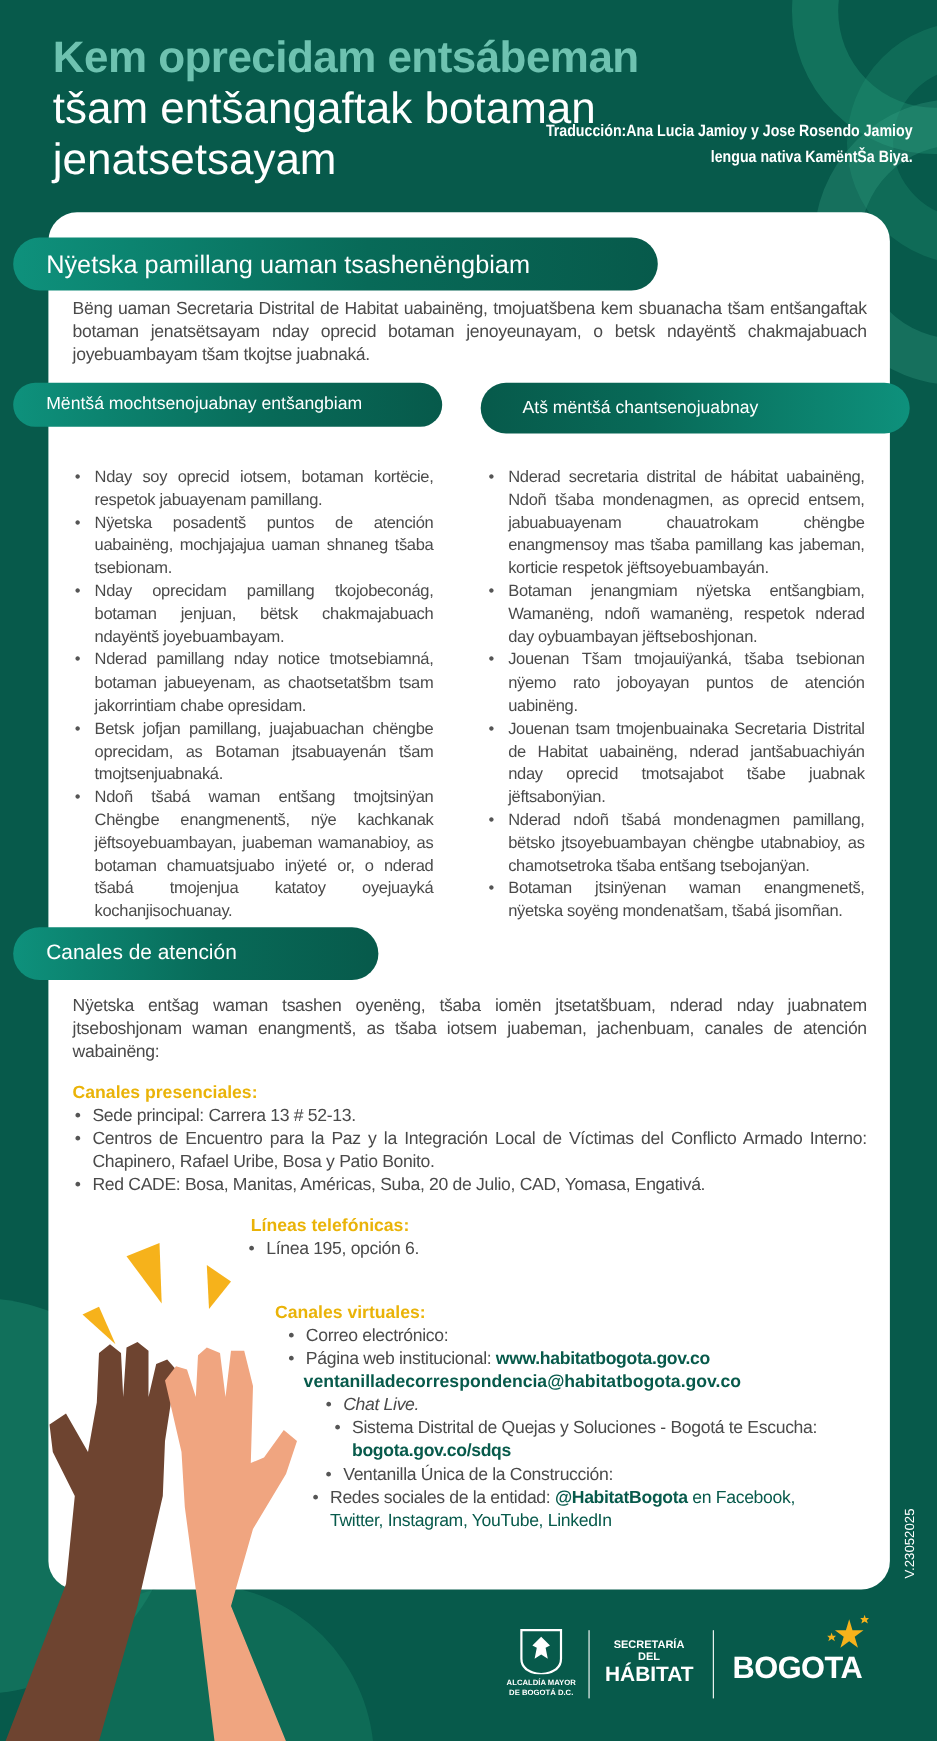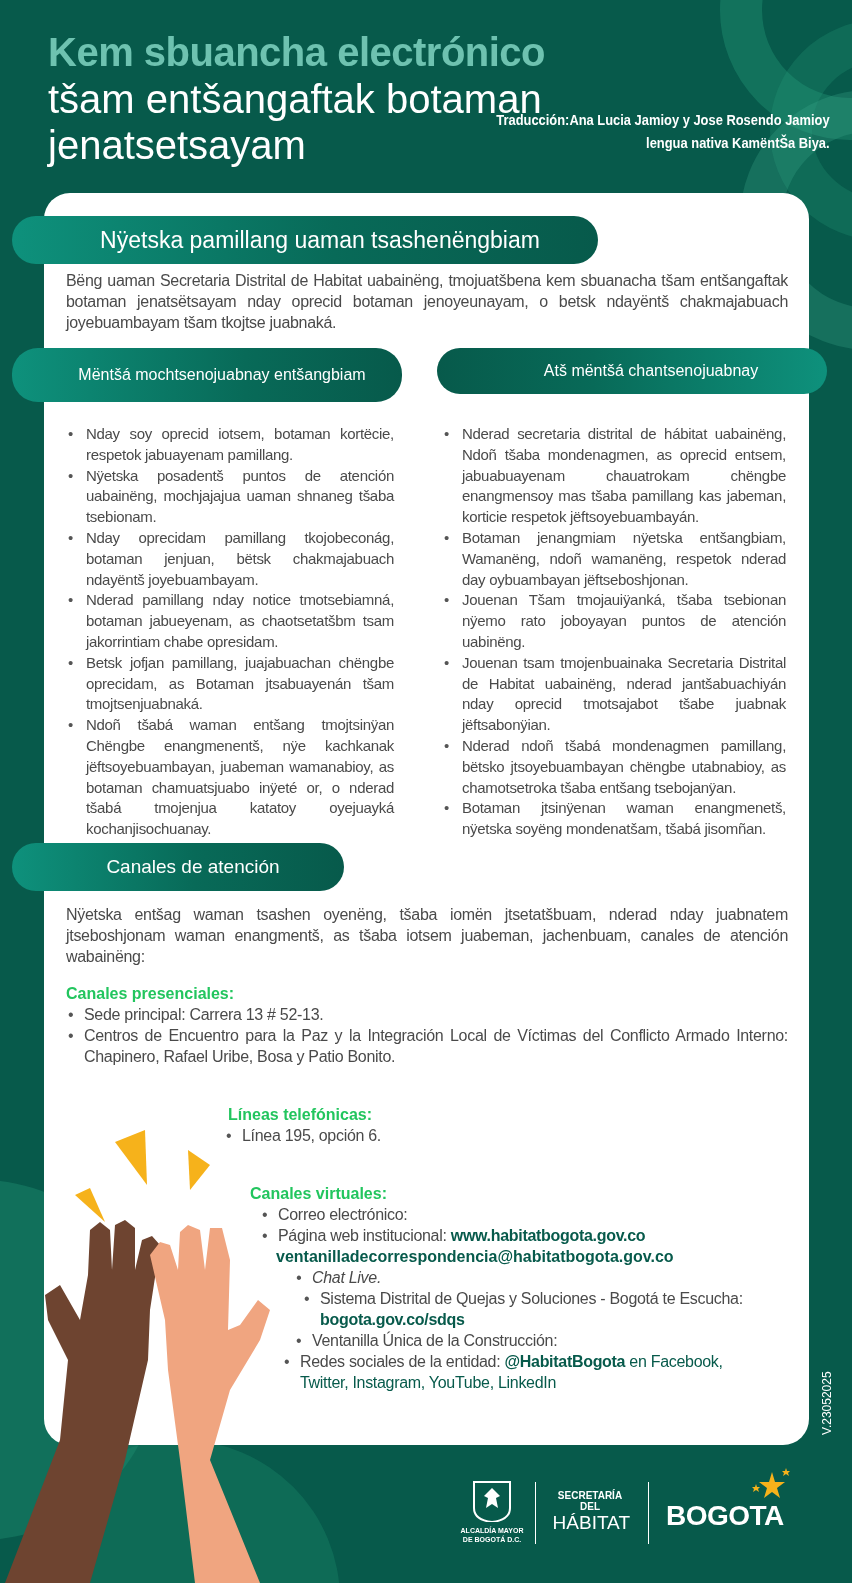--- a/index.html
+++ b/index.html
@@ -26,29 +26,29 @@
     font-size: 15px; font-weight: bold; line-height: 23px; color: #fff;
     font-family: "Liberation Sans Narrow", "Liberation Sans", sans-serif;
     transform: scaleX(0.86); transform-origin: right;
   }
   .card {
     position: absolute; left: 44px; top: 193px; width: 765px; height: 1252px;
     background: #fff; border-radius: 26px;
   }
   .pill {
     position: absolute; color: #fff; border-radius: 26px;
-    display: flex; align-items: center; justify-content: center;
+    display: flex; align-items: center;
   }
   .pill-main {
     left: 12px; top: 216px; width: 586px; height: 48px;
     background: linear-gradient(90deg, #0e917c 0%, #086a58 55%, #075a4b 100%);
     font-size: 23px; padding-left: 30px;
   }
   .pill-left {
-    left: 12px; top: 348px; width: 390px; height: 54px;
+    left: 12px; top: 348px; width: 390px; height: 40px;
     background: linear-gradient(90deg, #0e917c 0%, #086a58 60%, #075a4b 100%);
     font-size: 16px; padding-left: 30px;
   }
   .pill-right {
     left: 437px; top: 348px; width: 390px; height: 46px;
     background: linear-gradient(90deg, #075a4b 0%, #086a58 40%, #0e917c 100%);
     font-size: 16px; padding-left: 38px;
   }
   .pill-canales {
     left: 12px; top: 843px; width: 332px; height: 48px;
@@ -59,21 +59,21 @@
     color: #4a4a4a; font-size: 16px; line-height: 21px; text-align: justify;
     font-family: "Liberation Sans", sans-serif;
   }
   .intro { position: absolute; left: 66px; top: 270px; width: 722px; letter-spacing: -0.3px; }
   .col { position: absolute; top: 400px; list-style: none; margin-top: 24px; }
   .col-left { left: 66px; width: 328px; }
   .col-right { left: 442px; width: 344px; }
   .col li { position: relative; padding-left: 20px; font-size: 15px; line-height: 20.8px; letter-spacing: -0.3px; }
   .col li::before { content: "•"; position: absolute; left: 2px; top: 0; color: #555; }
   .canales-intro { position: absolute; left: 66px; top: 904px; width: 722px; letter-spacing: -0.3px; }
-  .sub-title { color: #22c55e; font-weight: bold; font-size: 16px; line-height: 21px; }
+  .sub-title { color: #eab308; font-weight: bold; font-size: 16px; line-height: 21px; }
   .block { position: absolute; }
   .block ul { list-style: none; }
   .block li { position: relative; padding-left: 18px; color: #4a4a4a; font-size: 16px; line-height: 21px; letter-spacing: -0.3px; }
   .block li::before { content: "•"; position: absolute; left: 2px; color: #555; }
   .link { color: #075a4b; font-weight: bold; }
   .hands { position: absolute; left: 0; top: 1130px; width: 280px; height: 453px; }
   .logos { position: absolute; left: 460px; top: 1470px; width: 360px; height: 100px; color: #fff; }
   .version {
     position: absolute; left: 820px; top: 1435px; color: #fff; font-size: 12px;
     transform: rotate(-90deg); transform-origin: left top; white-space: nowrap;
@@ -82,21 +82,21 @@
 </head>
 <body>
 
 <div class="bg-ring" style="left:720px; top:-120px; width:260px; height:260px;"></div>
 <div class="bg-ring" style="left:770px; top:20px; width:220px; height:220px; border-color:rgba(40,160,125,0.25);"></div>
 <div class="bg-ring" style="left:740px; top:90px; width:260px; height:260px; border-color:rgba(60,170,140,0.28);"></div>
 <div class="bg-blob" style="left:-200px; top:1180px; width:360px; height:360px;"></div>
 <div class="bg-blob" style="left:20px; top:1440px; width:320px; height:320px; background:rgba(30,140,110,0.35);"></div>
 
 <div class="header">
-  <div class="title-1">Kem sbuancha electrónico</div>
+  <div class="title-1">Kem oprecidam entsábeman</div>
   <div class="title-2">tšam entšangaftak botaman</div>
   <div class="title-3">jenatsetsayam</div>
 </div>
 <div class="translation">
   <div>Traducción:Ana Lucia Jamioy y Jose Rosendo Jamioy</div>
   <div>lengua nativa KamëntŠa Biya.</div>
 </div>
 
 <div class="card"></div>
 
@@ -132,20 +132,21 @@
 <div class="pill pill-canales">
   <span>Canales de atención</span>
 </div>
 <div class="text canales-intro">Nÿetska entšag waman tsashen oyenëng, tšaba iomën jtsetatšbuam, nderad nday juabnatem jtseboshjonam waman enangmentš, as tšaba iotsem juabeman, jachenbuam, canales de atención wabainëng:</div>
 
 <div class="block" style="left:66px; top:983px; width:722px;">
   <div class="sub-title">Canales presenciales:</div>
   <ul>
     <li>Sede principal: Carrera 13 # 52-13.</li>
     <li style="text-align:justify;">Centros de Encuentro para la Paz y la Integración Local de Víctimas del Conflicto Armado Interno: Chapinero, Rafael Uribe, Bosa y Patio Bonito.</li>
+    <li>Red CADE: Bosa, Manitas, Américas, Suba, 20 de Julio, CAD, Yomasa, Engativá.</li>
   </ul>
 </div>
 
 <div class="block" style="left:224px; top:1104px; width:400px;">
   <div class="sub-title" style="padding-left:4px;">Líneas telefónicas:</div>
   <ul>
     <li>Línea 195, opción 6.</li>
   </ul>
 </div>
 
@@ -196,21 +197,21 @@
     <path d="M2,2 L38,2 L38,28 Q38,40 20,42 Q2,40 2,28 Z" fill="none" stroke="#fff" stroke-width="2"></path>
     <path d="M20,8 L28,16 L24,18 L26,28 L20,24 L14,28 L16,18 L12,16 Z" fill="#fff"></path>
   </svg>
   <div style="position:absolute; left:-4px; top:56px; width:72px; text-align:center; font-size:7px; font-weight:bold; line-height:9px;">
     <div>ALCALDÍA MAYOR</div>
     <div>DE BOGOTÁ D.C.</div>
   </div>
   <div style="position:absolute; left:75px; top:12px; width:1px; height:62px; background:#fff;"></div>
   <div style="position:absolute; left:90px; top:20px; text-align:center; width:80px;">
     <div style="font-size:10px; font-weight:bold;">SECRETARÍA DEL</div>
-    <div style="font-size:19px; font-weight:normal; line-height:22px;text-align:right;">HÁBITAT</div>
+    <div style="font-size:19px; font-weight:bold; line-height:22px;text-align:right;">HÁBITAT</div>
   </div>
   <div style="position:absolute; left:188px; top:12px; width:1px; height:62px; background:#fff;"></div>
   <div style="position:absolute; left:206px; top:30px; font-size:28px; font-weight:900; letter-spacing:-0.5px;">BOGOTA</div>
   <svg style="position:absolute; left:290px; top:-2px;" width="40" height="36" viewBox="0 0 40 36">
     <polygon points="22,4 25,14 35,14 27,20 30,30 22,24 14,30 17,20 9,14 19,14" fill="#f6b21b"></polygon>
     <polygon points="6,16 7,19 10,19 8,21 9,24 6,22 3,24 4,21 2,19 5,19" fill="#f6b21b"></polygon>
     <polygon points="36,0 37,3 40,3 38,5 39,8 36,6 33,8 34,5 32,3 35,3" fill="#f6b21b"></polygon>
   </svg>
 </div>
 

